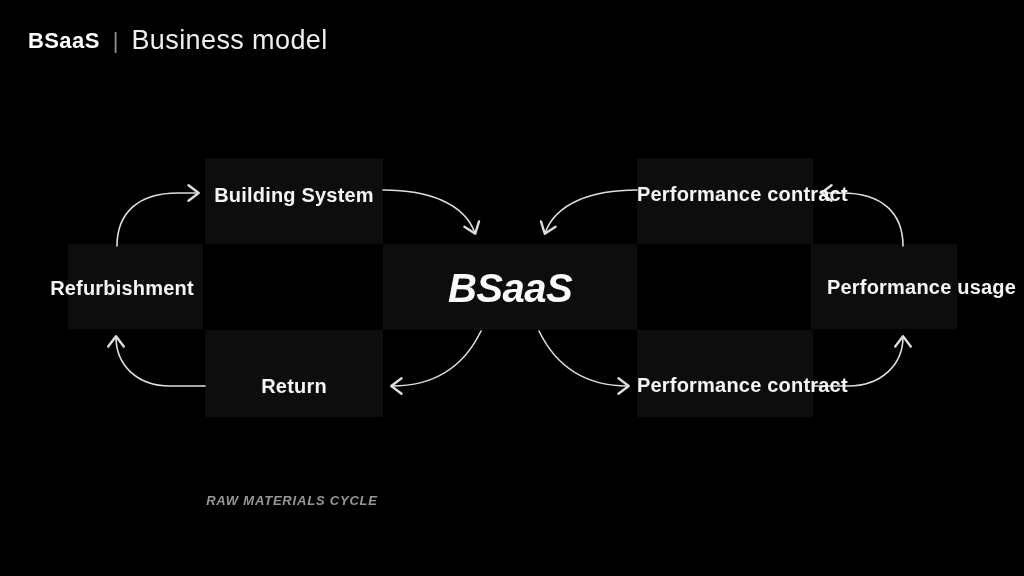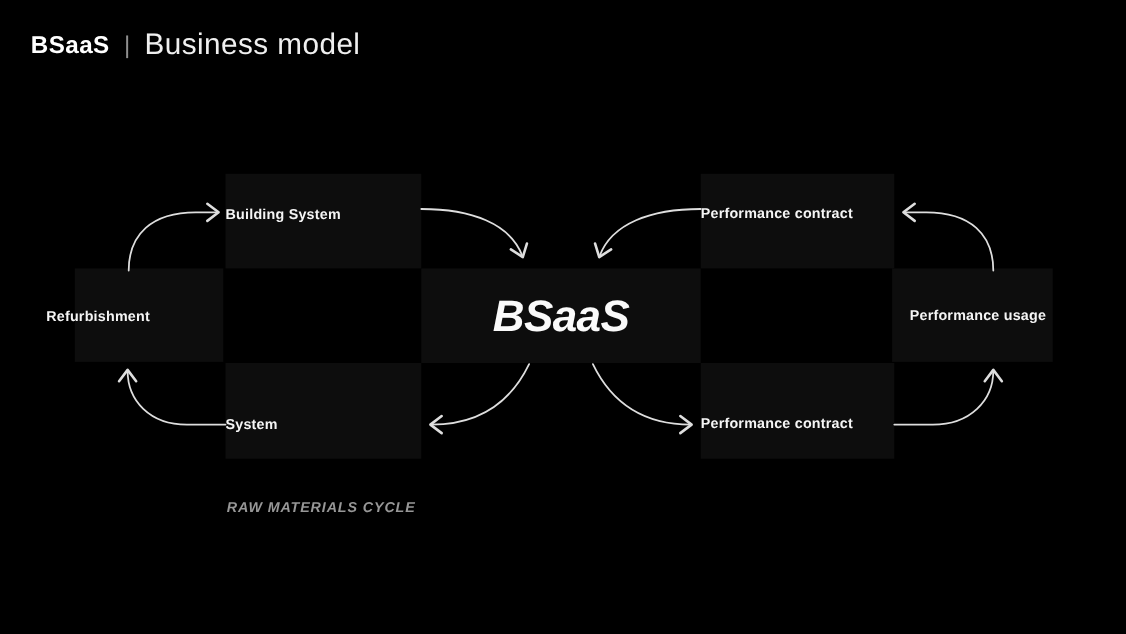--- a/index.html
+++ b/index.html
@@ -27,41 +27,41 @@
   .card-refurbishment       { left:68px;  top:244px; width:135px; height:85px; }
   .card-return              { left:205px; top:330px; width:178px; height:87px; }
   .card-center              { left:383px; top:244px; width:254px; height:86px; }
   .card-performance-service { left:637px; top:158px; width:176px; height:86px; }
   .card-performance-usage   { left:811px; top:244px; width:146px; height:85px; }
   .card-performance-contract{ left:637px; top:330px; width:176px; height:87px; }
 
   
   .node-label {
     position:absolute; color: var(--text, #f5f5f5);
-    font-size:13px; font-weight:bold; line-height:16px;
-    letter-spacing:0.2px; white-space:nowrap;
+    font-size:20px; font-weight:bold; line-height:16px;
+    text-align:center; letter-spacing:0.2px; white-space:nowrap;
   }
   .lbl-building-system      { left:205px; top:187px; width:178px; }
   .lbl-refurbishment        { left:42px;  top:280px; width:160px; }
   .lbl-return               { left:205px; top:378px; width:178px; }
   .lbl-performance-service  { left:637px; top:186px; width:176px; }
   .lbl-performance-usage    { left:827px; top:279px; width:160px; }
   .lbl-performance-contract { left:637px; top:377px; width:176px; }
 
   .center-label {
     position:absolute; left:383px; top:264px; width:254px;
     color:#fafafa; font-size:40px; font-weight:bold; font-style:italic;
     line-height:48px; text-align:center; letter-spacing:-0.5px;
   }
 
   
   .cycle-label {
     position:absolute; color: var(--muted, #979797);
     font-size:13px; font-weight:bold; font-style:italic;
-    line-height:16px; text-align:center; letter-spacing:0.8px; white-space:nowrap;
+    line-height:16px; text-align:center; letter-spacing:0.8px; white-space:nowrap;margin-top:40px;
   }
   .cycle-raw  { left:192px; top:453px; width:200px; }
   .cycle-perf { left:625px; top:454px; width:200px; }
 
   
   .arrows { position:absolute; left:0; top:0; }
   .arrows path { stroke: var(--arrow, #dedede); }
 </style>
 </head>
 <body style="--background: #000000; --card: #0d0d0d; --text: #f5f5f5; --muted: #979797; --arrow: #dedede;">
@@ -95,21 +95,21 @@
       <path d="M205,386 L170,386 C136,386 116,364 116,337" marker-end="url(#ah)"></path>
       <path d="M903,246 C903,213 882,193 842,193 L822,193" marker-end="url(#ah)"></path>
       <path d="M637,190 C592,190 556,203 545,233" marker-end="url(#ah)"></path>
       <path d="M539,331 C553,360 579,386 628,386" marker-end="url(#ah)"></path>
       <path d="M813,386 L848,386 C882,386 903,364 903,337" marker-end="url(#ah)"></path>
     </g>
   </svg>
 
   <div class="node-label lbl-building-system">Building System</div>
   <div class="node-label lbl-refurbishment">Refurbishment</div>
-  <div class="node-label lbl-return">System</div>
+  <div class="node-label lbl-return">Return</div>
   <div class="node-label lbl-performance-service">Performance contract</div>
   <div class="node-label lbl-performance-usage">Performance usage</div>
   <div class="node-label lbl-performance-contract">Performance contract</div>
 
   <div class="center-label">BSaaS</div>
 
   <div class="cycle-label cycle-raw">RAW MATERIALS CYCLE</div>
 
 </div>
 

